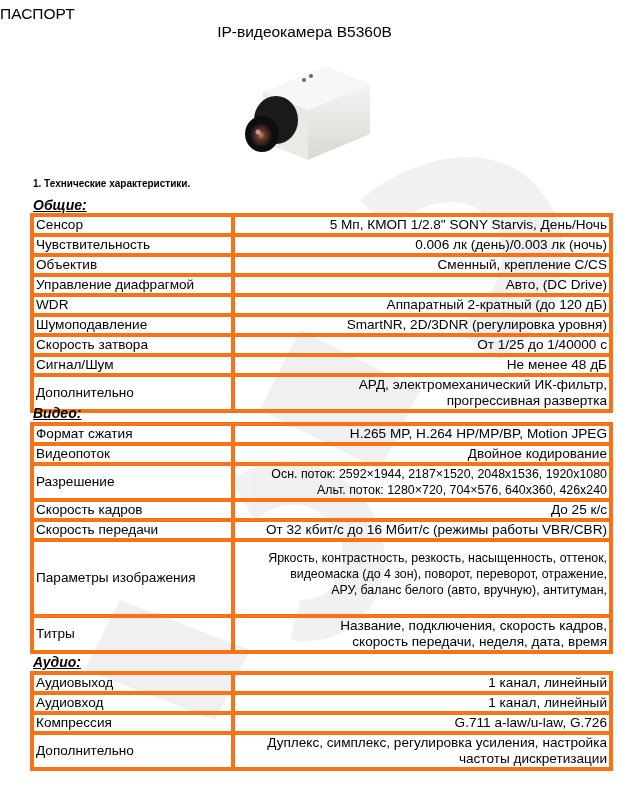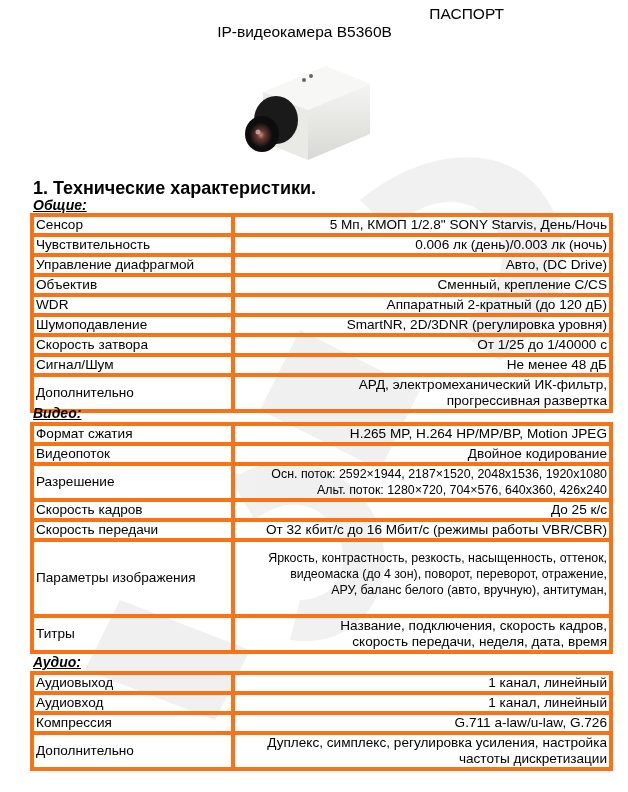--- a/index.html
+++ b/index.html
@@ -1,23 +1,23 @@
 <!DOCTYPE html>
 <html><head>
 <meta charset="utf-8">
 <style>
   html, body { margin:0; padding:0; background:#fff; }
   body { width:628px; height:792px; position:relative; overflow:hidden;
          font-family:"Liberation Sans", sans-serif; color:#000; }
   .watermark { position:absolute; left:0; top:0; width:628px; height:792px; pointer-events:none; z-index:0; }
   .content { position:relative; z-index:1; }
-  .title1 { position:absolute; left:0; width:504px; top:5px; text-align:right; font-size:15.5px; }
+  .title1 { position:absolute; left:0; width:504px; top:5px; text-align:left; font-size:15.5px; }
   .title2 { position:absolute; left:0; width:609px; top:23px; text-align:center; font-size:15.5px; }
   .photo { position:absolute; left:228px; top:62px; width:150px; height:108px; }
-  .h1 { position:absolute; left:33px; top:178px; font-size:18px; font-weight:bold; }
+  .h1 { position:absolute; left:33px; top:178px; font-size:10px; font-weight:bold; }
   .sect { position:absolute; left:33px; font-size:14px; font-weight:bold; font-style:italic; text-decoration:underline; }
   table.spec { position:absolute; left:30px; width:583px; border-collapse:collapse; font-size:13.6px; table-layout:fixed; }
   table.spec td { border:4px solid #f97316; padding:0 2px; line-height:16px; vertical-align:middle; }
   table.spec td.k { width:193px; text-align:left; }
   table.spec td.v { text-align:right; }
   table.spec td.v.small { font-size:12.4px; }
 </style>
 </head>
 <body>
 
@@ -69,29 +69,29 @@
             <div style="min-height: 16px;">5 Мп, КМОП 1/2.8" SONY Starvis, День/Ночь</div>
           </td>
         </tr>
         <tr>
           <td class="k">Чувствительность</td>
           <td class="v">
             <div style="min-height: 16px;">0.006 лк (день)/0.003 лк (ночь)</div>
           </td>
         </tr>
         <tr>
+          <td class="k">Объектив</td>
+          <td class="v">
+            <div style="min-height: 16px;">Сменный, крепление C/CS</div>
+          </td>
+        </tr>
+        <tr>
           <td class="k">Управление диафрагмой</td>
           <td class="v">
             <div style="min-height: 16px;">Авто, (DC Drive)</div>
-          </td>
-        </tr>
-        <tr>
-          <td class="k">Объектив</td>
-          <td class="v">
-            <div style="min-height: 16px;">Сменный, крепление C/CS</div>
           </td>
         </tr>
         <tr>
           <td class="k">WDR</td>
           <td class="v">
             <div style="min-height: 16px;">Аппаратный 2-кратный (до 120 дБ)</div>
           </td>
         </tr>
         <tr>
           <td class="k">Шумоподавление</td>

